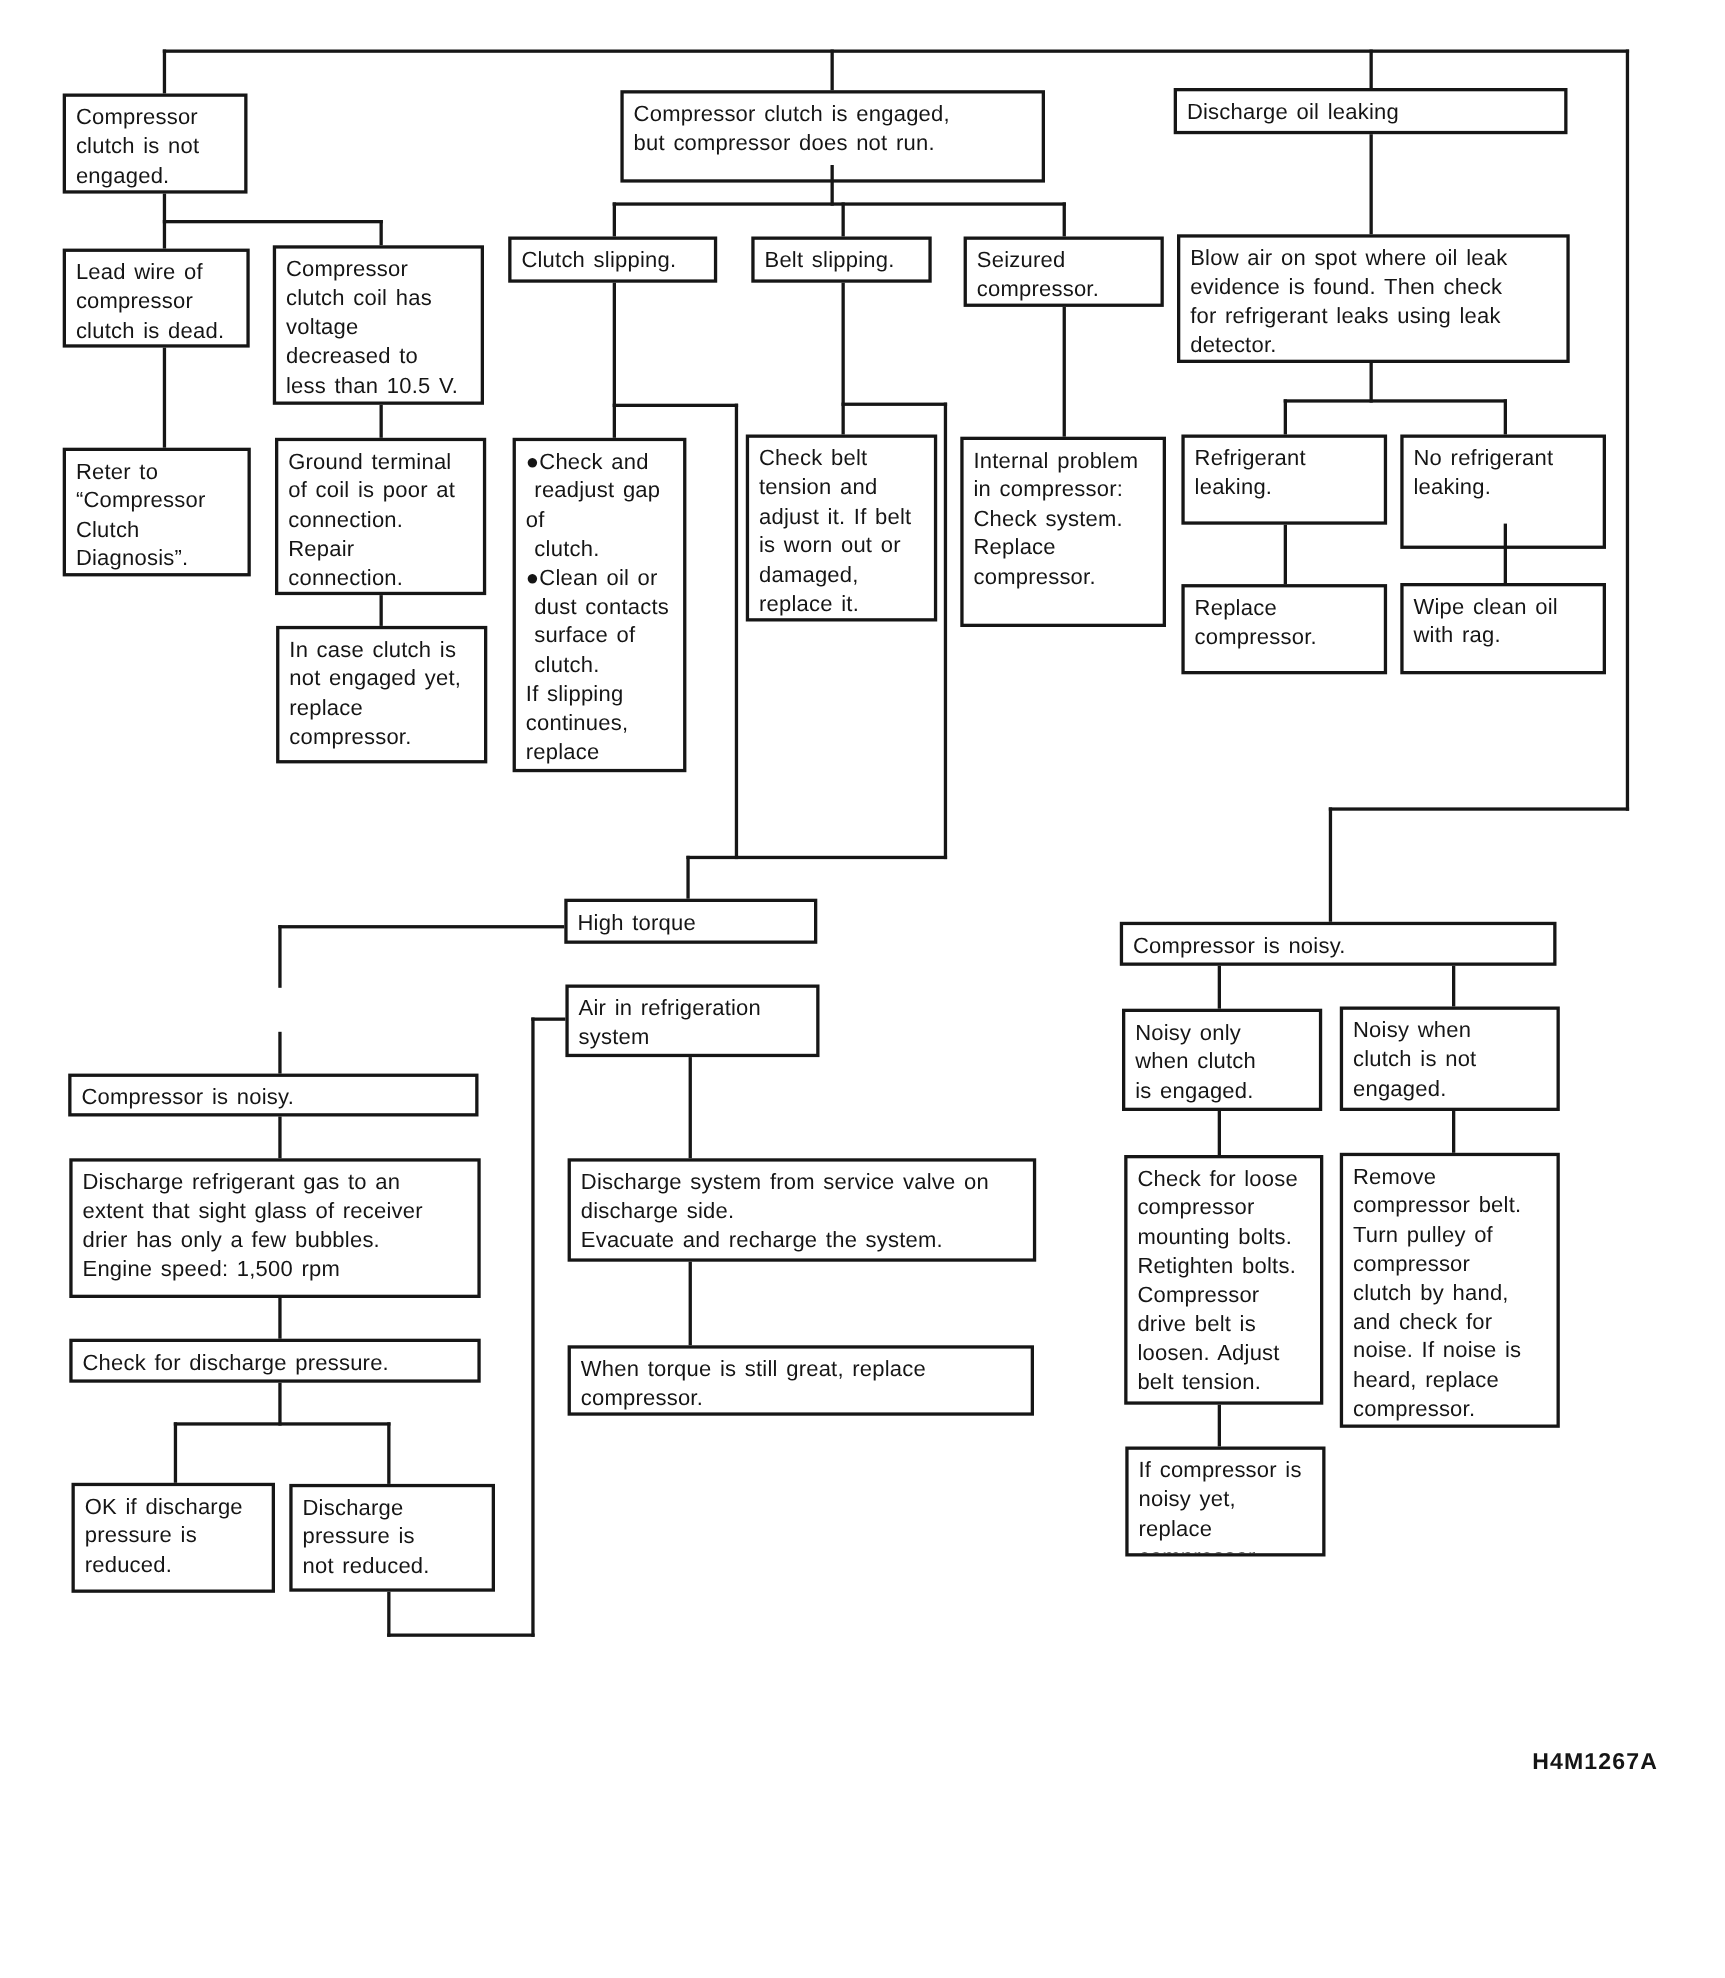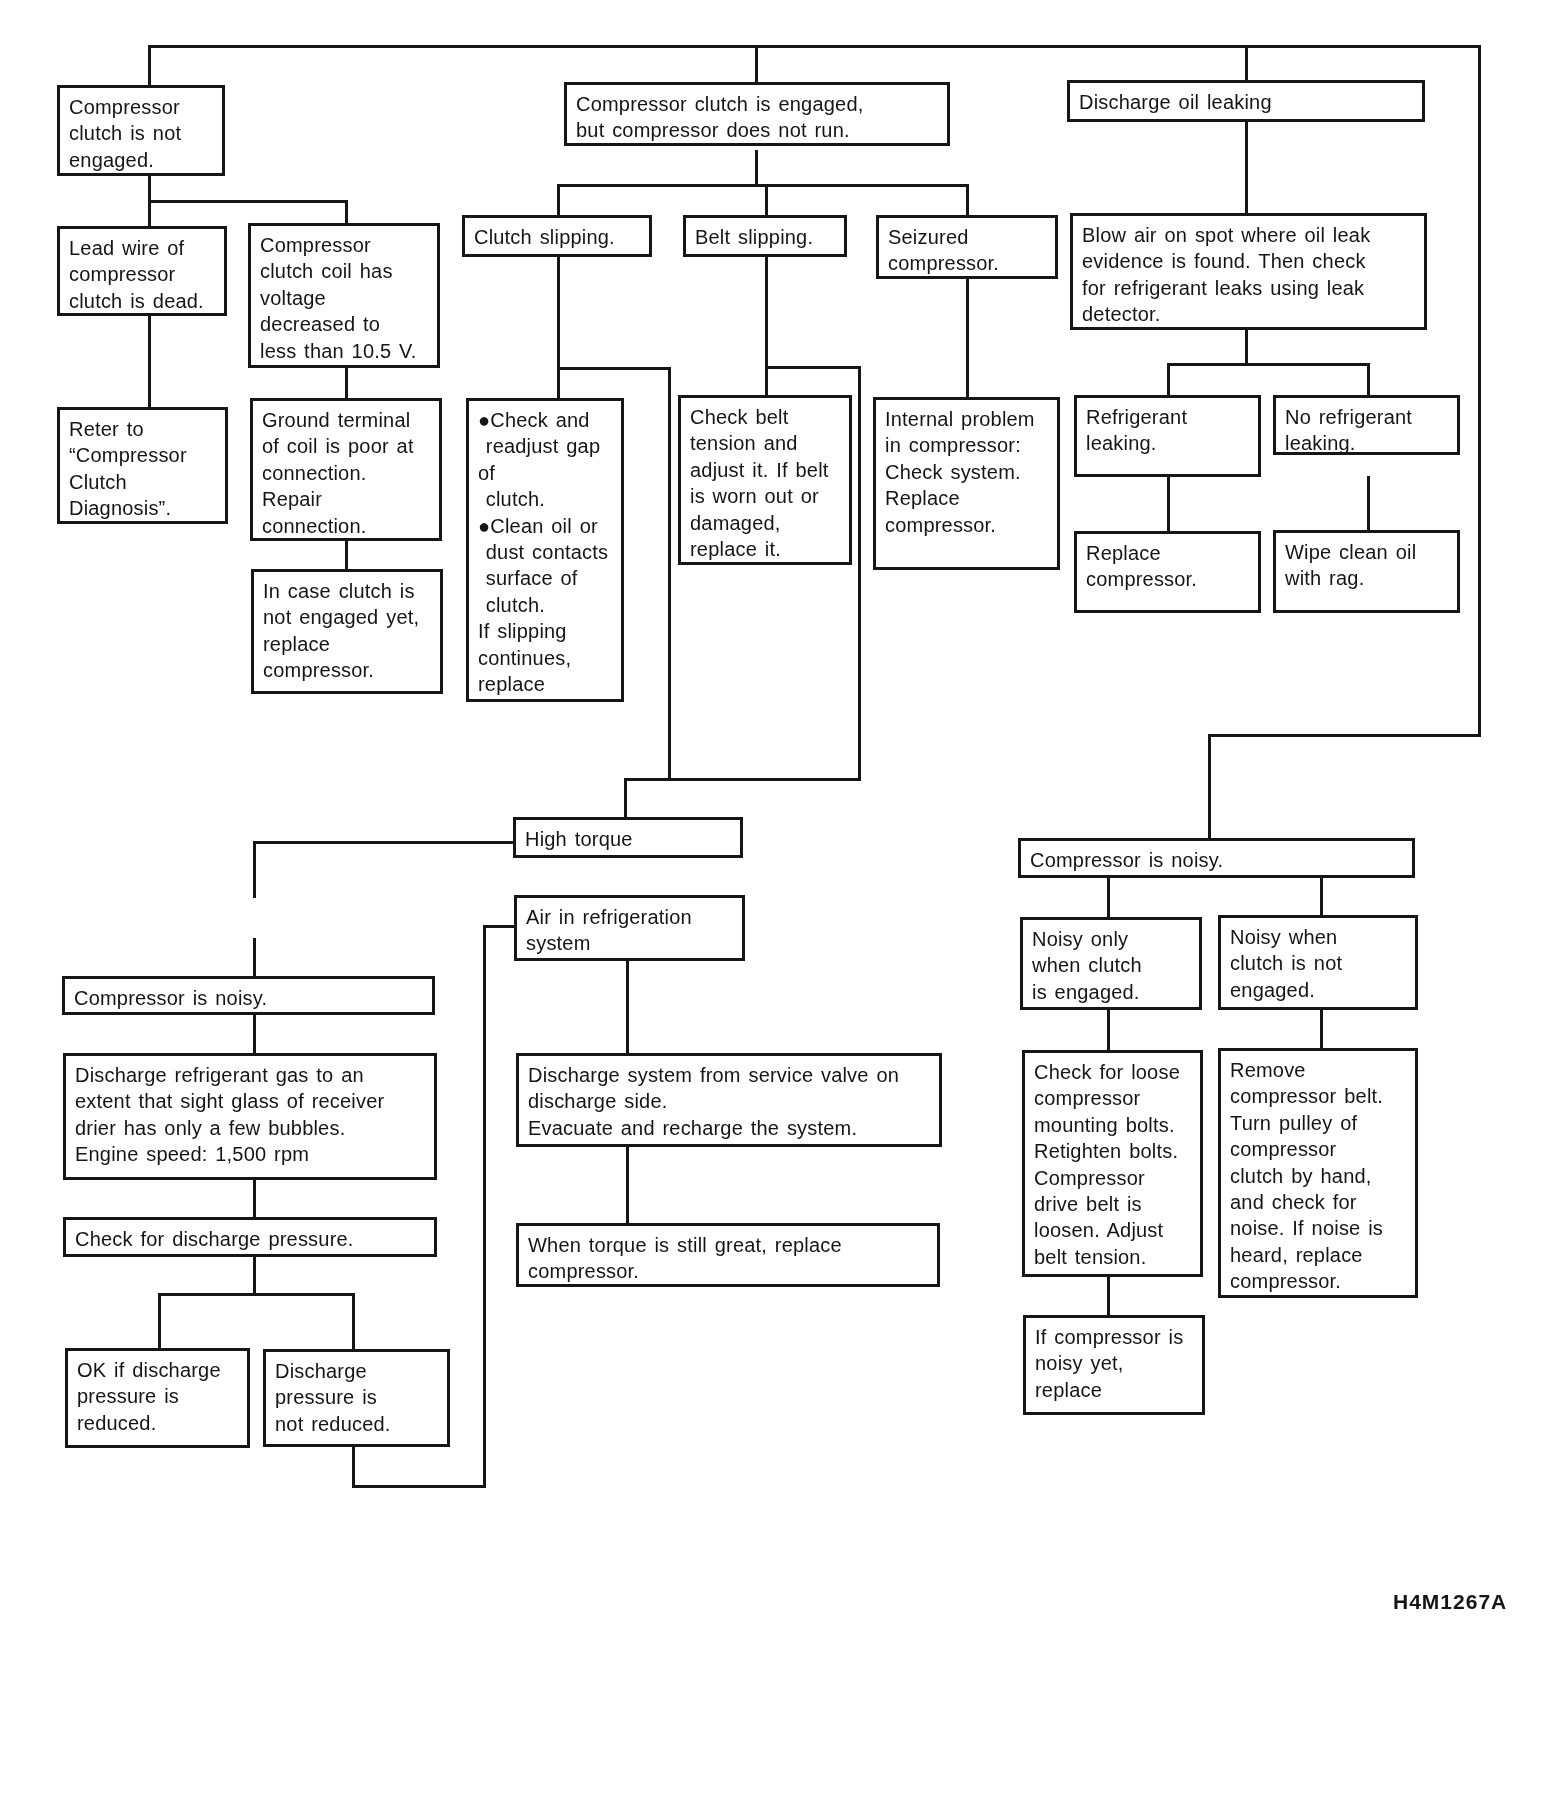--- a/index.html
+++ b/index.html
@@ -14,21 +14,21 @@
   .figlabel{position:absolute;font-size:21px;font-weight:bold;letter-spacing:1px;}
 </style>
 </head>
 <body>
 
 <div class="wrap">
 
   <div class="node" style="left:57px;top:85px;width:168px;height:91px">Compressor
 clutch is not
 engaged.</div>
-  <div class="node" style="left:564px;top:82px;width:386px;height:64px">Compressor clutch is engaged,
+  <div class="node" style="left:564px;top:82px;width:386px;height:84px">Compressor clutch is engaged,
 but compressor does not run.</div>
   <div class="node" style="left:1067px;top:80px;width:358px;height:42px">Discharge oil leaking</div>
 
   <div class="node" style="left:57px;top:226px;width:170px;height:90px">Lead wire of
 compressor
 clutch is dead.</div>
   <div class="node" style="left:248px;top:223px;width:192px;height:145px">Compressor
 clutch coil has
 voltage
 decreased to
@@ -72,21 +72,21 @@
 is worn out or
 damaged,
 replace it.</div>
   <div class="node" style="left:873px;top:397px;width:187px;height:173px">Internal problem
 in compressor:
 Check system.
 Replace
 compressor.</div>
   <div class="node" style="left:1074px;top:395px;width:187px;height:82px">Refrigerant
 leaking.</div>
-  <div class="node" style="left:1273px;top:395px;width:187px;height:60px">No refrigerant
+  <div class="node" style="left:1273px;top:395px;width:187px;height:104px">No refrigerant
 leaking.</div>
   <div class="node" style="left:1074px;top:531px;width:187px;height:82px">Replace
 compressor.</div>
   <div class="node" style="left:1273px;top:530px;width:187px;height:83px">Wipe clean oil
 with rag.</div>
 
   <div class="node" style="left:513px;top:817px;width:230px;height:41px">High torque</div>
   <div class="node" style="left:514px;top:895px;width:231px;height:66px">Air in refrigeration
 system</div>
   <div class="node" style="left:62px;top:976px;width:373px;height:39px">Compressor is noisy.</div>

